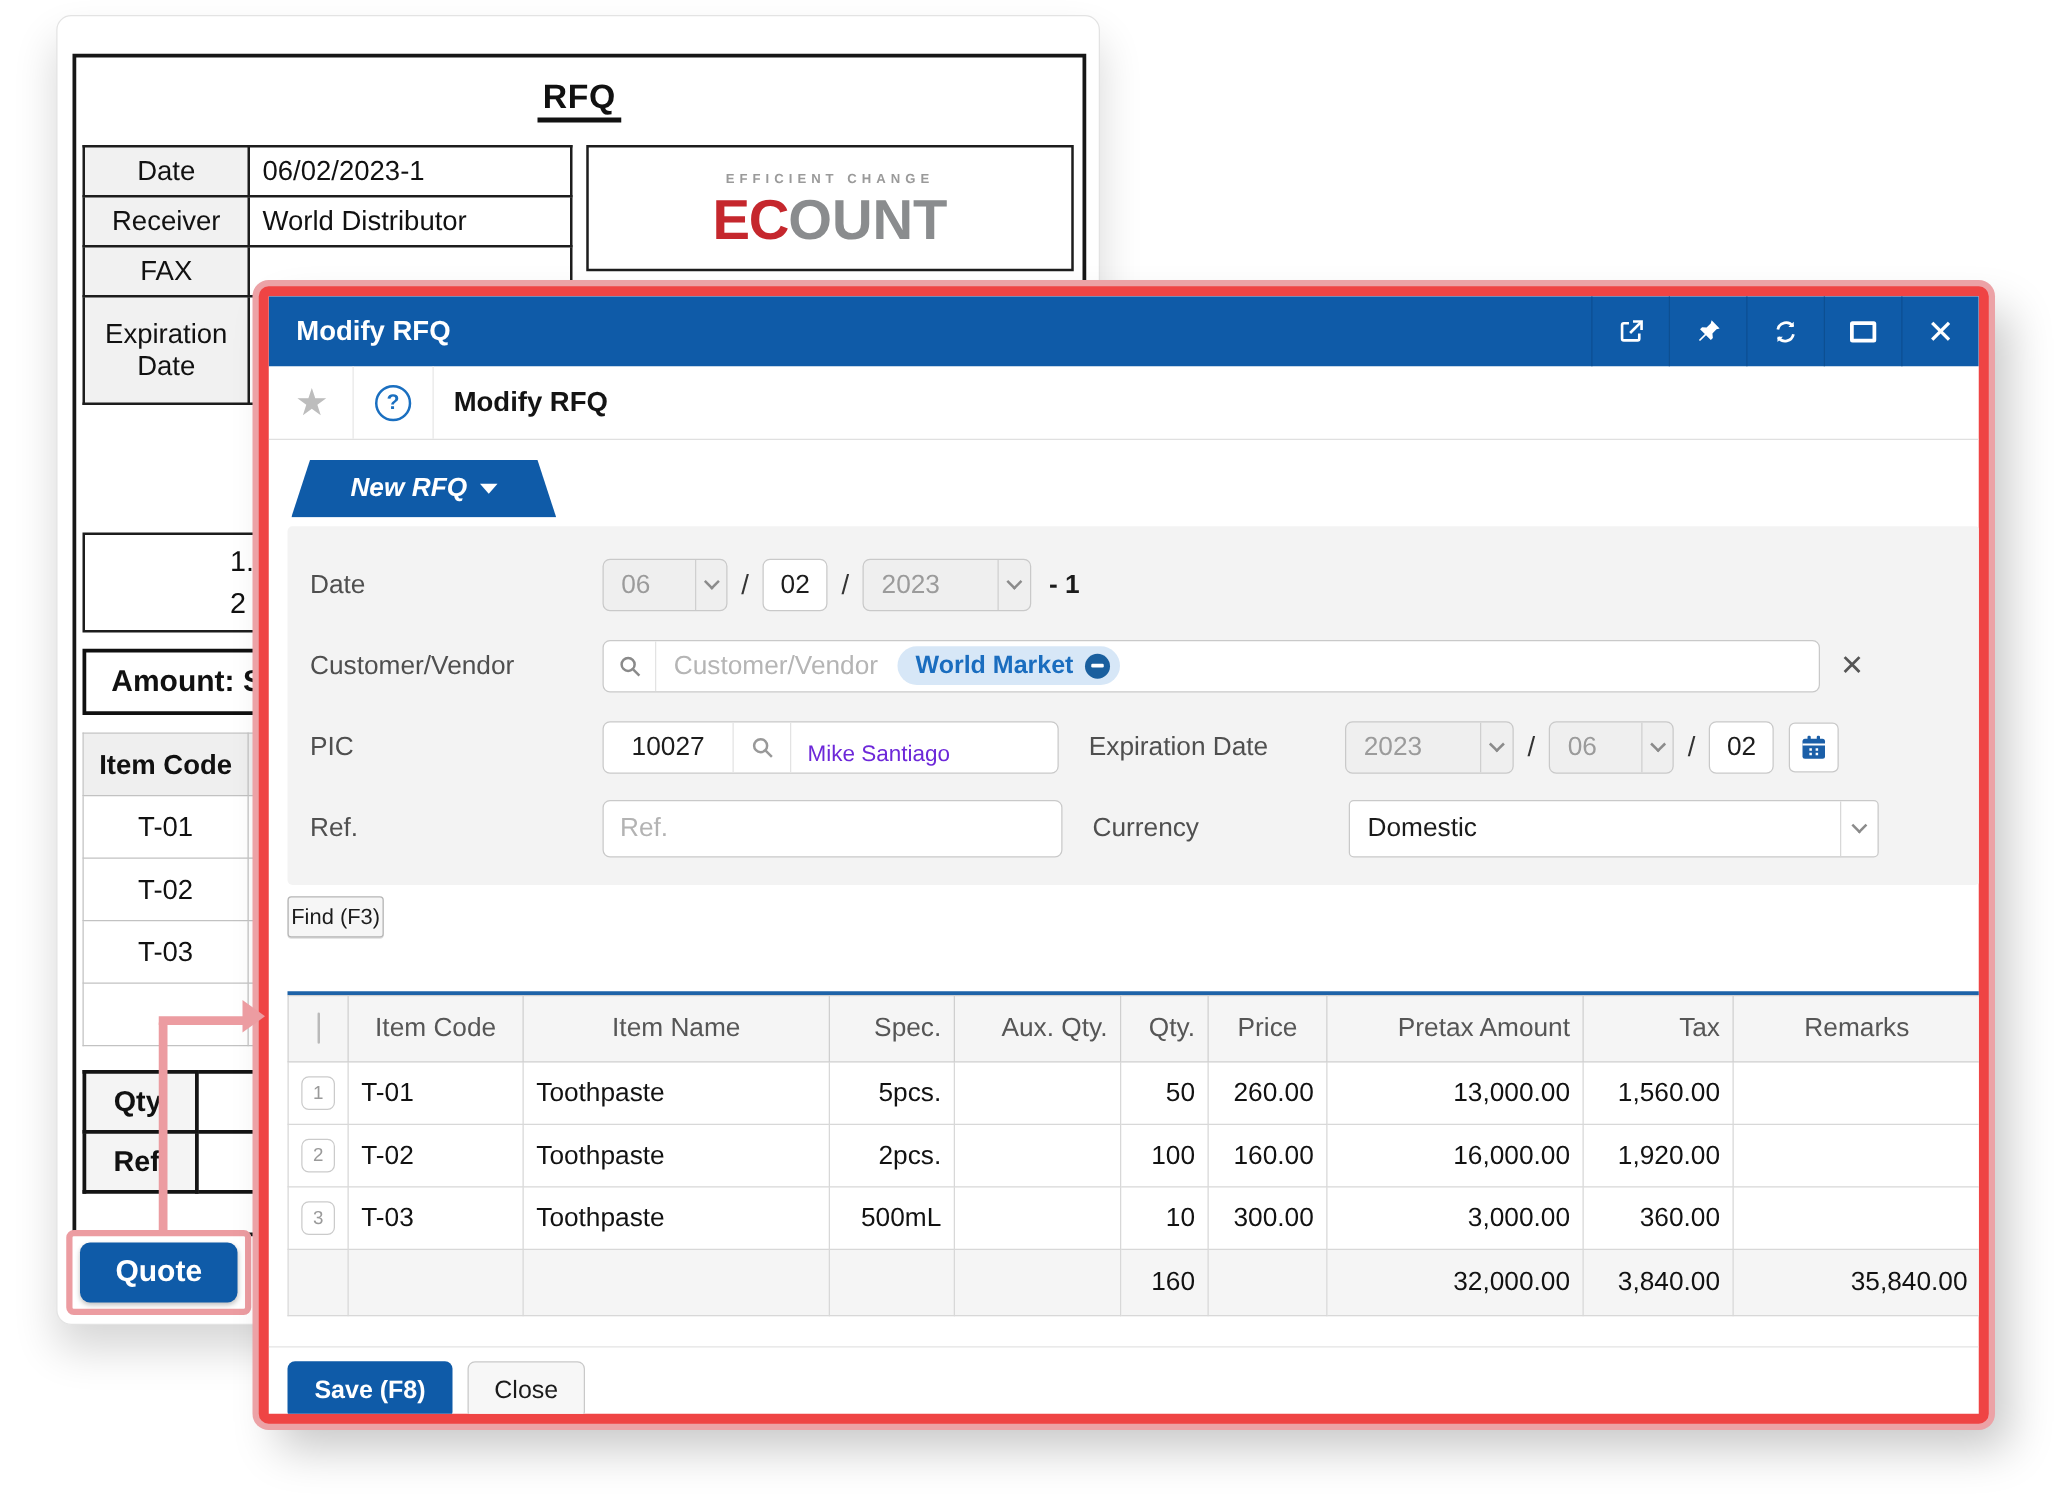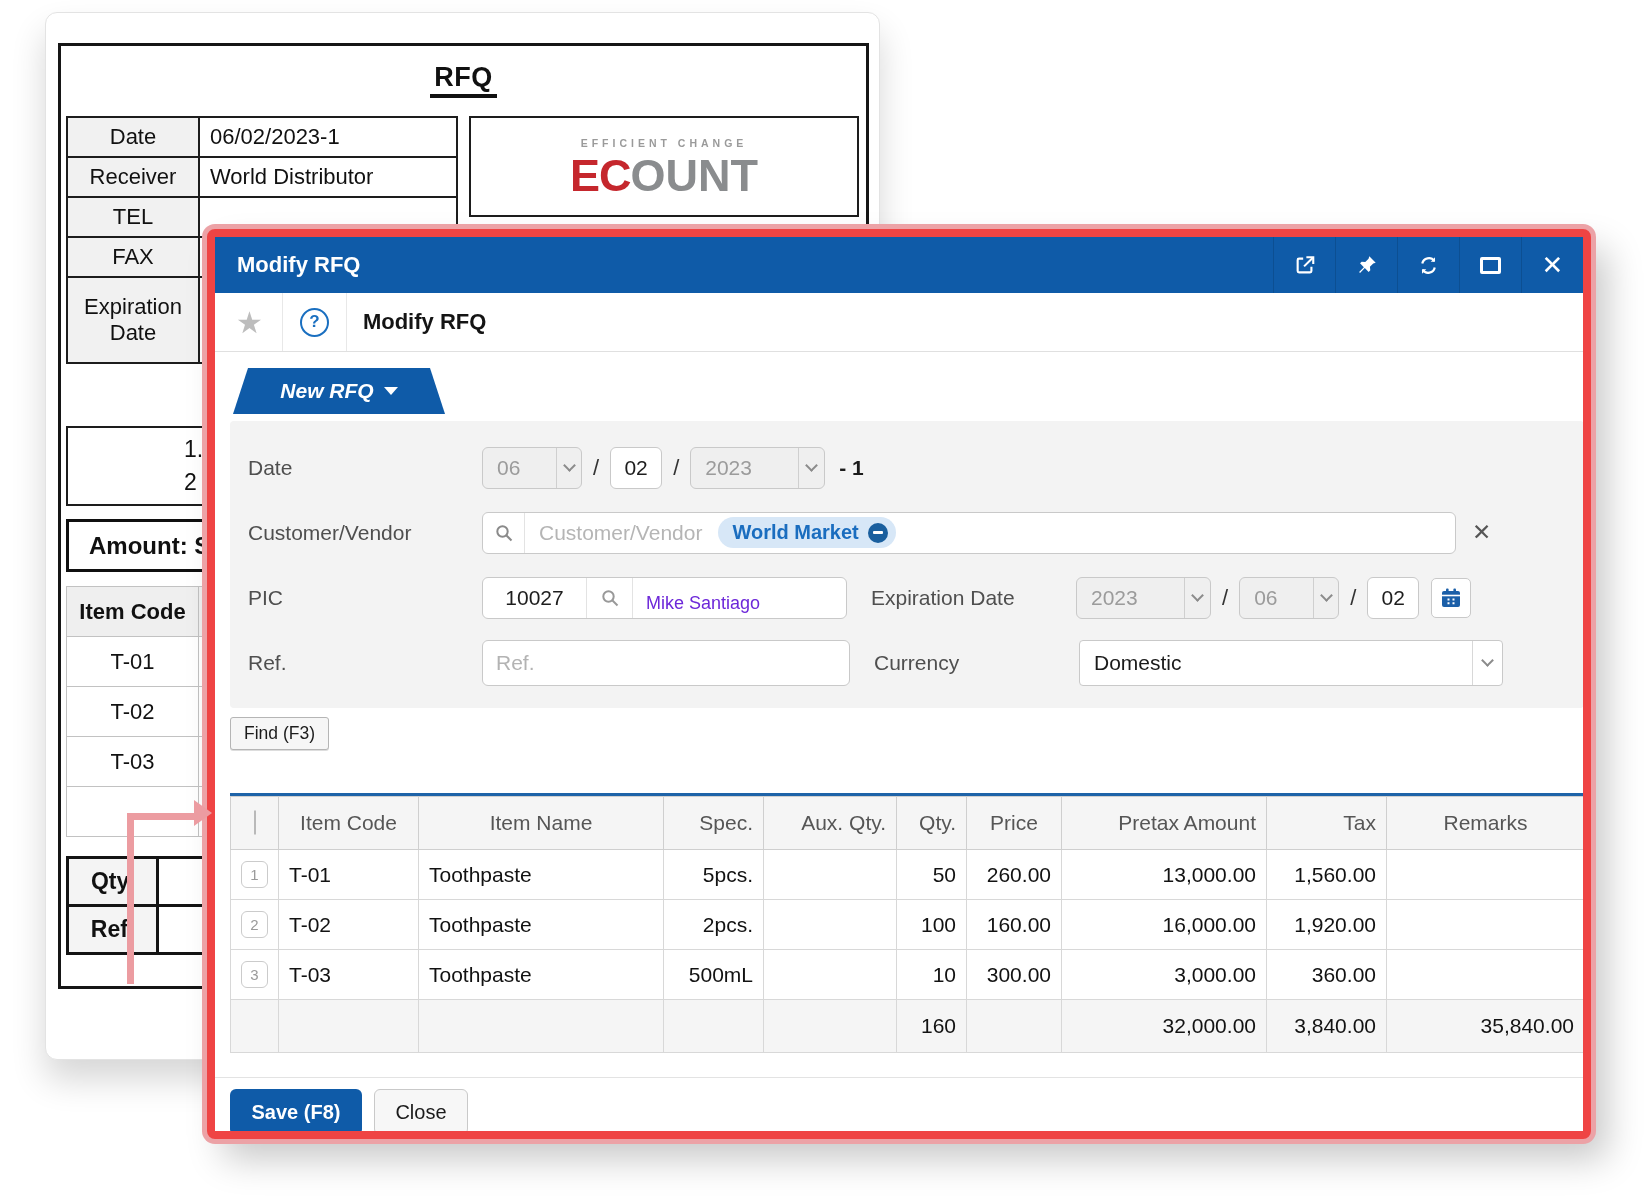--- a/index.html
+++ b/index.html
@@ -137,21 +137,21 @@
                border-radius:6px; font-size:21px; color:#222; padding-left:13px;
                font-family:"Liberation Sans", sans-serif; outline:none; }
   .ref-input::placeholder { color:#b3b3b3; }
   .cur-select { width:424px; height:46px; background:#fff; border:1px solid #c9c9c9;
                 border-radius:4px; display:flex; align-items:center; overflow:hidden;
                 cursor:pointer; }
   .cur-select .txt { flex:1; padding-left:14px; font-size:21px; color:#1b1b1b; }
   .cur-select .arr { width:30px; align-self:stretch; border-left:1px solid #d8d8d8;
                      display:flex; align-items:center; justify-content:center; }
 
-  .find-btn { position:absolute; left:15px; top:480px; padding:5px 13px;
+  .find-btn { position:absolute; left:15px; top:480px; padding:5px 2px;
               font-size:17.5px; color:#1c1c1c; background:#f6f6f6;
               border:1px solid #b5b5b5; border-radius:3px; box-shadow:0 1px 0 #ddd;
               cursor:pointer; }
 
   .grid { position:absolute; left:15px; top:556px; width:1354px;
           border-top:3px solid #1e63a8; }
   .grid table { width:100%; border-collapse:collapse; table-layout:fixed; }
   .grid th { height:53px; background:#f5f5f5; border:1px solid #cfcfcf;
              font-size:21px; font-weight:400; color:#565656; padding:0 10px; }
   .grid td { height:50px; background:#fff; border:1px solid #d8d8d8;
@@ -187,24 +187,20 @@
       <tbody>
           <tr>
         <td class="lbl">Date</td>
         <td class="val">06/02/2023-1</td>
       </tr>
       <tr>
         <td class="lbl">Receiver</td>
         <td class="val">World Distributor</td>
       </tr>
       <tr>
-        <td class="lbl">TEL</td>
-        <td class="val"></td>
-      </tr>
-      <tr>
         <td class="lbl">FAX</td>
         <td class="val"></td>
       </tr>
       <tr>
         <td class="lbl" style="height:86px;">Expiration Date</td>
         <td class="val"></td>
       </tr>
     </tbody>
       </table>
 
@@ -256,20 +252,23 @@
             <td class="val"></td>
           </tr>
       <tr>
             <td class="lbl">Ref.</td>
             <td class="val"></td>
           </tr>
     </tbody>
       </table>
   </div>
 
+  <div class="quote-hl">
+    <div class="quote-btn">Quote</div>
+  </div>
 </div>
 
 <div class="arrow-v"></div>
 <div class="arrow-h"></div>
 <div class="arrow-head"></div>
 
 <div class="dialog">
 
   <div class="titlebar">
     <div class="tb-title">Modify RFQ</div>

